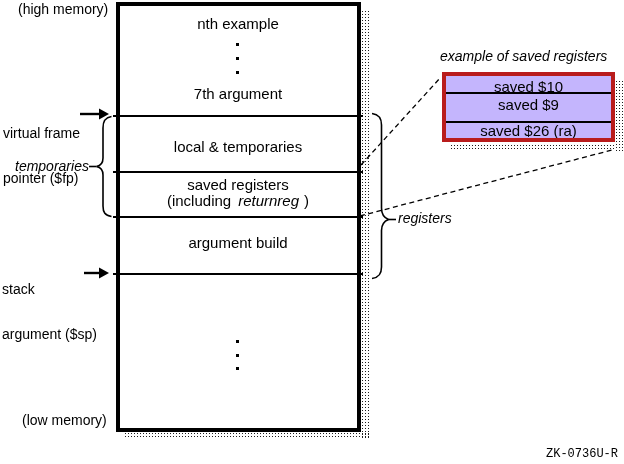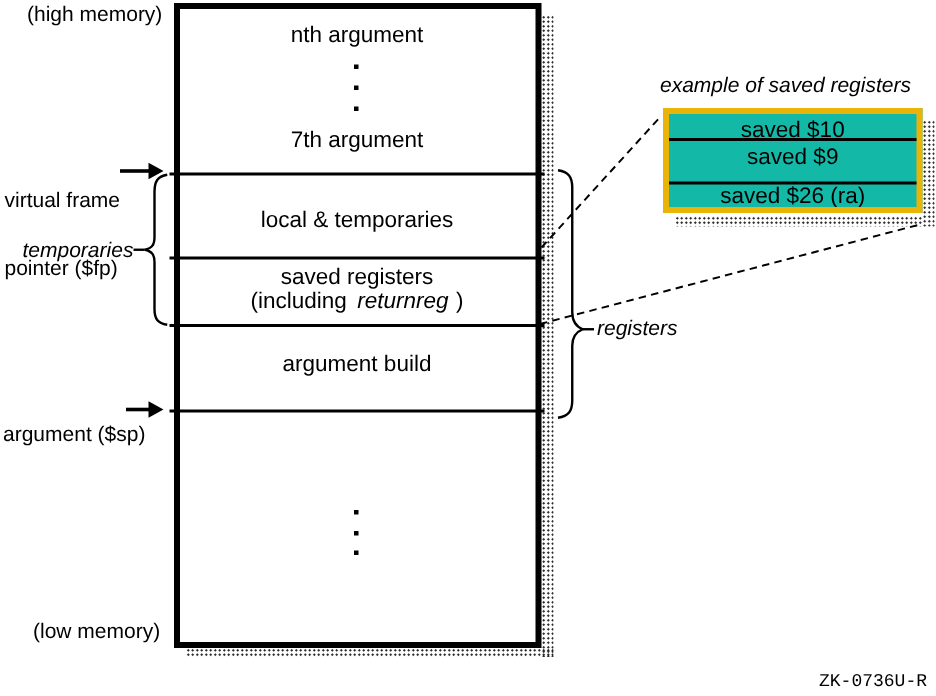--- a/index.html
+++ b/index.html
@@ -14,21 +14,21 @@
   .dot{position:absolute;width:3px;height:3px;background:#000;}
   .shadow{
     position:absolute;
     background-image:radial-gradient(#1c1c1c 32%,transparent 36%);
     background-size:3px 3px;
   }
   .divider{position:absolute;left:113px;width:250px;height:2px;background:#000;}
   #main-box{position:absolute;left:116px;top:2px;width:245px;height:430px;
     border:4px solid #000;box-sizing:border-box;background:transparent;}
   #example-box{position:absolute;left:442px;top:72px;width:173px;height:70px;
-    border:4px solid #eab308;box-sizing:border-box;background:#14b8a6;
+    border:4px solid #b91c1c;box-sizing:border-box;background:#c4b5fd;
     display:flex;flex-direction:column;}
   .example-row{text-align:center;font-size:15px;overflow:hidden;}
   .row-a{height:21px;line-height:21px;}
   .row-b{height:35px;line-height:21px;}
   .row-c{height:19px;line-height:16px;}
   .example-sep{height:2px;background:#000;flex:none;}
   #doc-code{position:absolute;left:546px;top:447px;font-family:"Liberation Mono","DejaVu Sans Mono",monospace;font-size:12px;}
   svg{position:absolute;left:0;top:0;pointer-events:none;}
   .inc-it{font-style:italic;margin-left:7px;}
   .inc-close{margin-left:5px;}
@@ -43,21 +43,21 @@
   <div class="shadow" style="left:615px;top:80px;width:8px;height:71px;"></div>
   <div class="shadow" style="left:450px;top:144px;width:165px;height:7px;"></div>
 
   <div id="main-box"></div>
 
   <div class="divider" style="top:115px;"></div>
   <div class="divider" style="top:171px;"></div>
   <div class="divider" style="top:216px;"></div>
   <div class="divider" style="top:273px;"></div>
 
-  <div class="sec" style="top:16px;">nth argument</div>
+  <div class="sec" style="top:16px;">nth example</div>
 
   <div class="dot" style="left:236px;top:43px;"></div>
   <div class="dot" style="left:236px;top:57px;"></div>
   <div class="dot" style="left:236px;top:71px;"></div>
 
   <div class="sec" style="top:86px;">7th argument</div>
 
   <div class="sec" style="top:139px;">local &amp; temporaries</div>
 
   <div class="sec" style="top:177px;">
@@ -74,20 +74,21 @@
   <div class="lbl" style="left:18px;top:2px;">(high memory)</div>
 
   <div class="lbl" style="left:3px;top:96px;">
     <div>virtual frame</div>
     <div>pointer ($fp)</div>
   </div>
 
   <div class="lbl it" style="left:15px;top:159px;">temporaries</div>
 
   <div class="lbl" style="left:2px;top:252px;">
+    <div>stack</div>
     <div>argument ($sp)</div>
   </div>
 
   <div class="lbl" style="left:22px;top:413px;">(low memory)</div>
 
   <div class="lbl it" style="left:398px;top:211px;">registers</div>
 
   <div class="lbl it" style="left:440px;top:49px;">example of saved registers</div>
 
   <div id="example-box">

